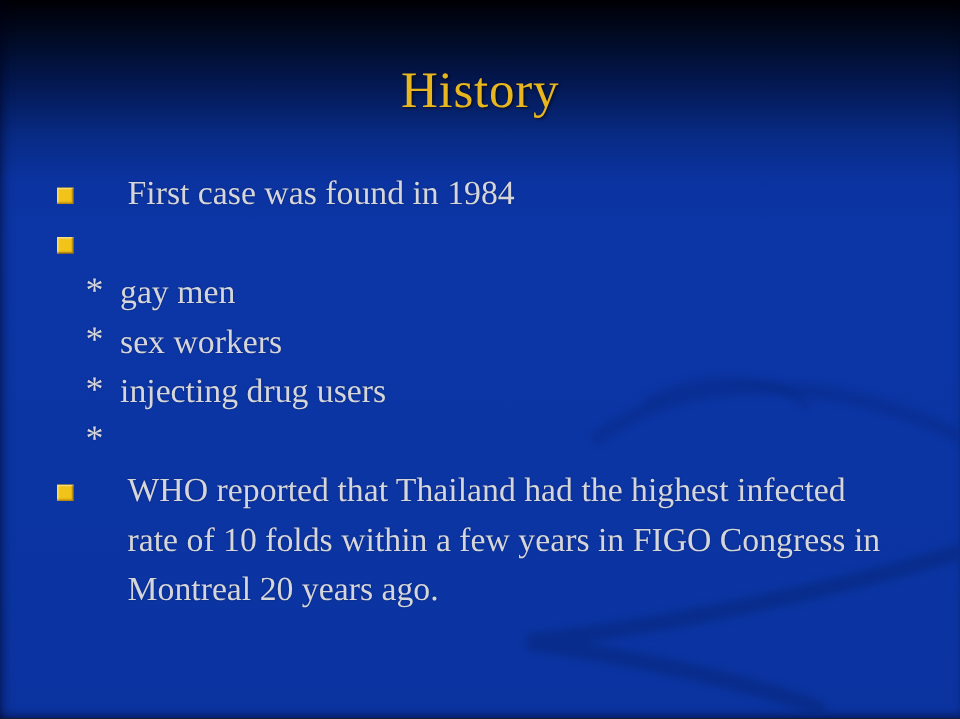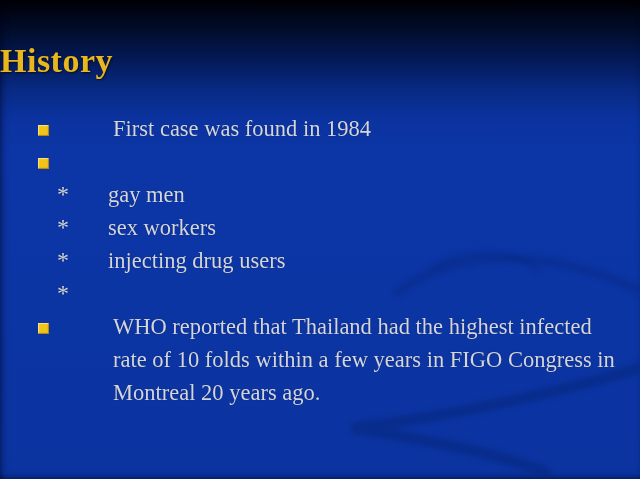--- a/index.html
+++ b/index.html
@@ -26,40 +26,39 @@
     position: absolute;
     left: 0; top: 0;
     width: 640px; height: 479px;
     pointer-events: none;
     filter: blur(2.5px);
   }
   .title {
     position: relative;
     margin: 0;
     padding-top: 44px;
-    text-align: left;
+    text-align: center;
     font-size: 34px;
     line-height: 34px;
-    font-weight: bold;
+    font-weight: normal;
     color: var(--title-color, #e8b61e);
     text-shadow: 1px 1px 2px rgba(10,5,0,0.65);
     letter-spacing: 0.5px;
   }
   .bullets {
     position: relative;
     margin-top: 34px;
   }
   .row {
     display: flex;
     align-items: flex-start;
     line-height: 33px;
     color: var(--text-color, #d4d6db);
     font-size: 22.5px;
     text-shadow: 0 0 1px rgba(5,10,40,0.5);
-    gap: 28px;
   }
   .row.main { padding-left: 38px; }
   .row.main .marker { width: 47px; flex: 0 0 47px; }
   .row.sub  { padding-left: 57px; }
   .row.sub  .marker {
     width: 23px; flex: 0 0 23px;
     font-size: 24px;
   }
   .sq {
     display: inline-block;

